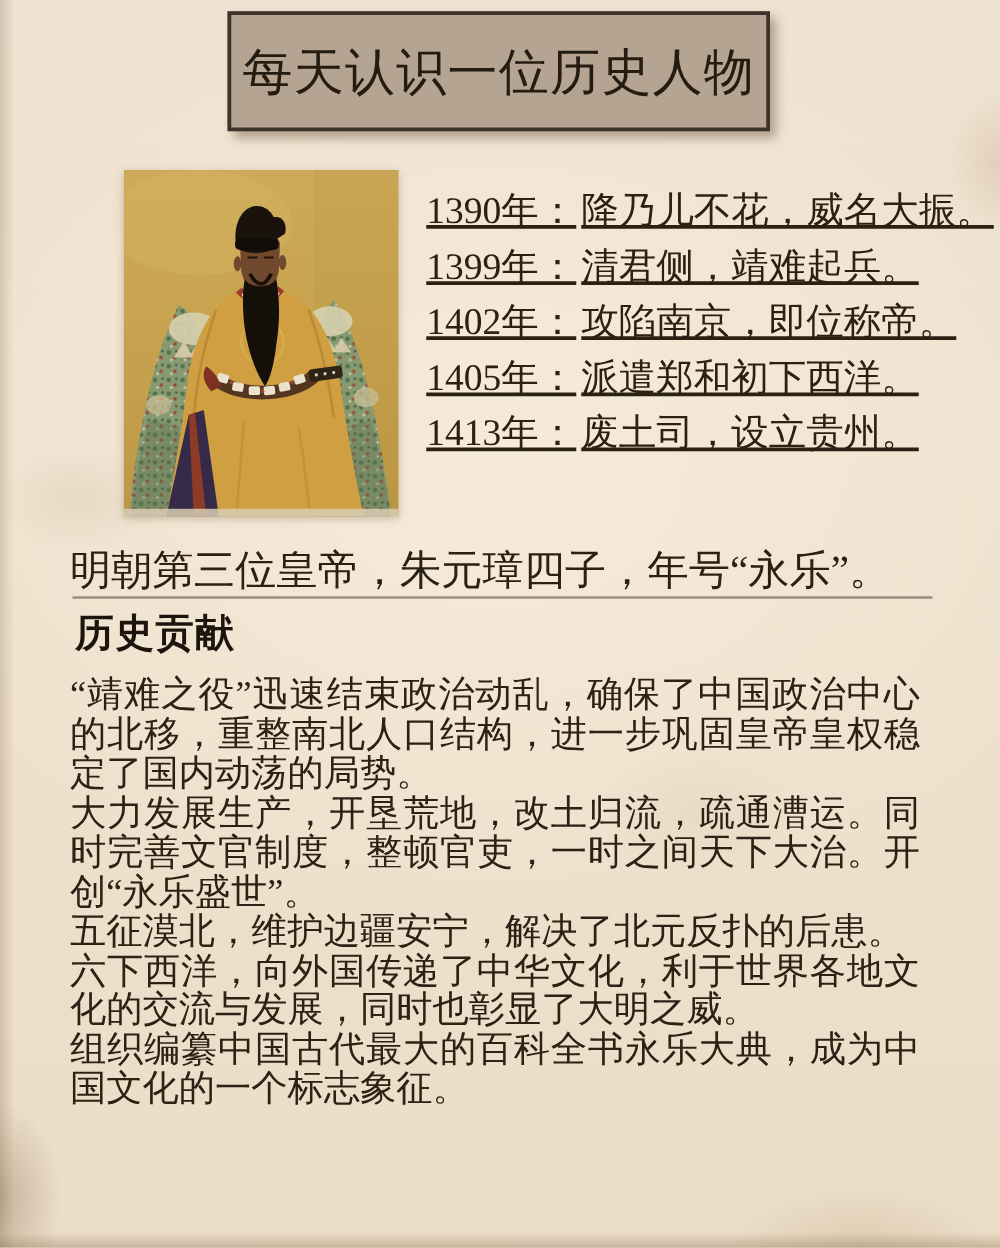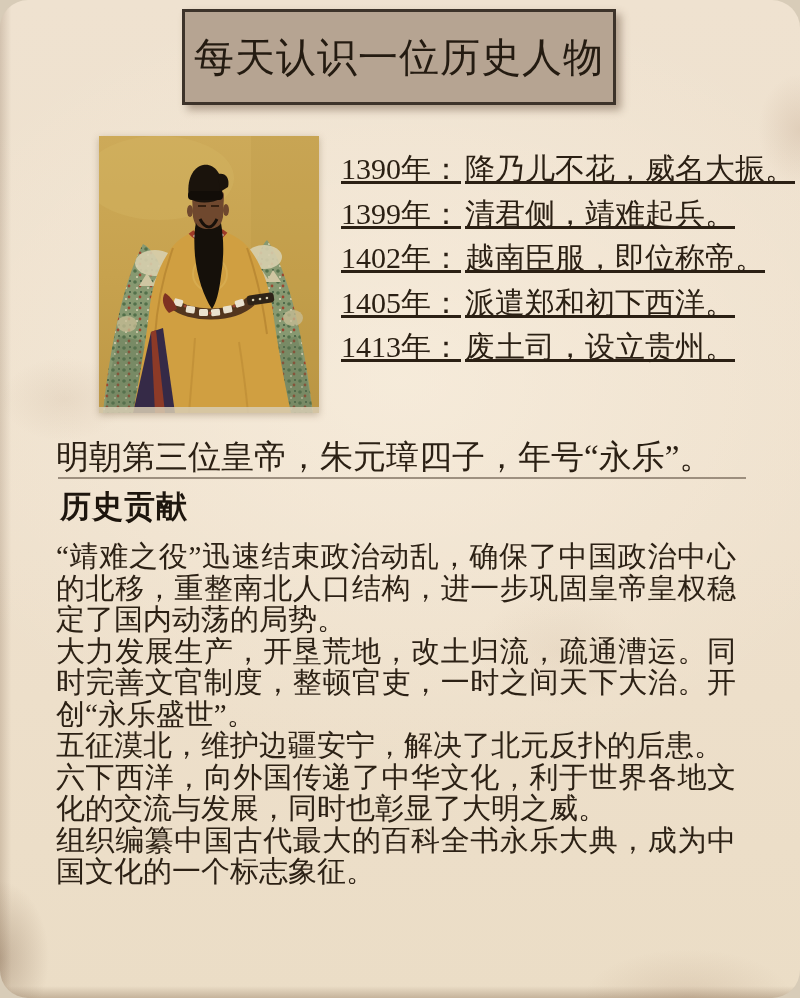--- a/index.html
+++ b/index.html
@@ -9,21 +9,20 @@
     background:
       radial-gradient(ellipse 70px 110px at 0% 96%, rgba(110,80,55,.30), rgba(110,80,55,0) 70%),
       radial-gradient(ellipse 60px 80px at 100% 13%, rgba(150,110,80,.16), rgba(150,110,80,0) 70%),
       radial-gradient(ellipse 150px 70px at 86% 100%, rgba(140,100,70,.14), rgba(140,100,70,0) 70%),
       radial-gradient(ellipse 90px 60px at 8% 40%, rgba(150,115,85,.10), rgba(150,115,85,0) 70%),
       radial-gradient(ellipse 120px 80px at 70% 65%, rgba(160,125,95,.08), rgba(160,125,95,0) 70%),
       radial-gradient(ellipse 620px 460px at 50% 38%, rgba(255,247,233,.45), rgba(255,247,233,0) 85%),
       linear-gradient(90deg, rgba(100,70,45,.20) 0%, rgba(100,70,45,0) 1.4%),
       linear-gradient(0deg, rgba(100,70,45,.28) 0%, rgba(100,70,45,0) 1.2%),
       linear-gradient(180deg,#efe2d0 0%,#eee0cc 55%,#ebddc6 100%);
-    border-radius: 28px;
   }
   .title-box{
     position:absolute;left:182px;top:9px;width:434px;height:96px;
     background:#b6a492;border:3px solid #3d332a;box-sizing:border-box;
     box-shadow:5px 5px 8px rgba(100,75,55,.45);
     display:flex;align-items:center;justify-content:center;
   }
   .title-box span{font-size:40px;letter-spacing:1px;color:#241b11;white-space:nowrap;}
   .portrait{
     position:absolute;left:99px;top:136px;width:220px;height:277px;
@@ -149,21 +148,21 @@
   </div>
 
   <div class="timeline">
     <div class="tl-row">
       <span class="tl-year">1390年：</span><span class="tl-event">降乃儿不花，威名大振。</span>
     </div>
     <div class="tl-row">
       <span class="tl-year">1399年：</span><span class="tl-event">清君侧，靖难起兵。</span>
     </div>
     <div class="tl-row">
-      <span class="tl-year">1402年：</span><span class="tl-event">越南臣服，即位称帝。</span>
+      <span class="tl-year">1402年：</span><span class="tl-event">攻陷南京，即位称帝。</span>
     </div>
     <div class="tl-row">
       <span class="tl-year">1405年：</span><span class="tl-event">派遣郑和初下西洋。</span>
     </div>
     <div class="tl-row">
       <span class="tl-year">1413年：</span><span class="tl-event">废土司，设立贵州。</span>
     </div>
   </div>
 
   <div class="summary">明朝第三位皇帝，朱元璋四子，年号“永乐”。</div>

